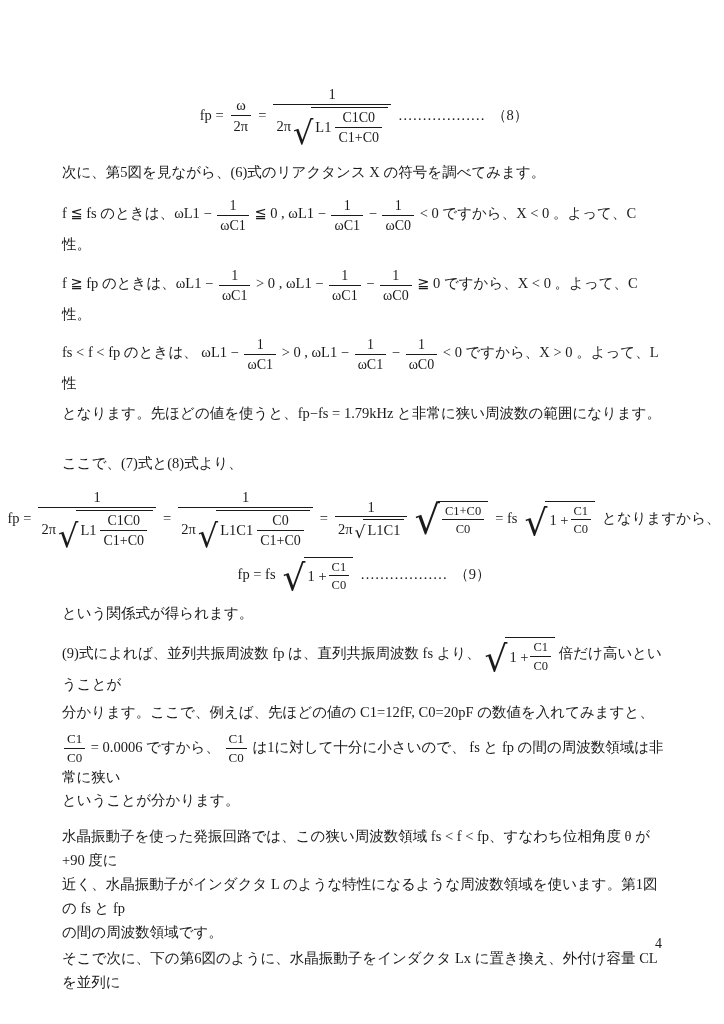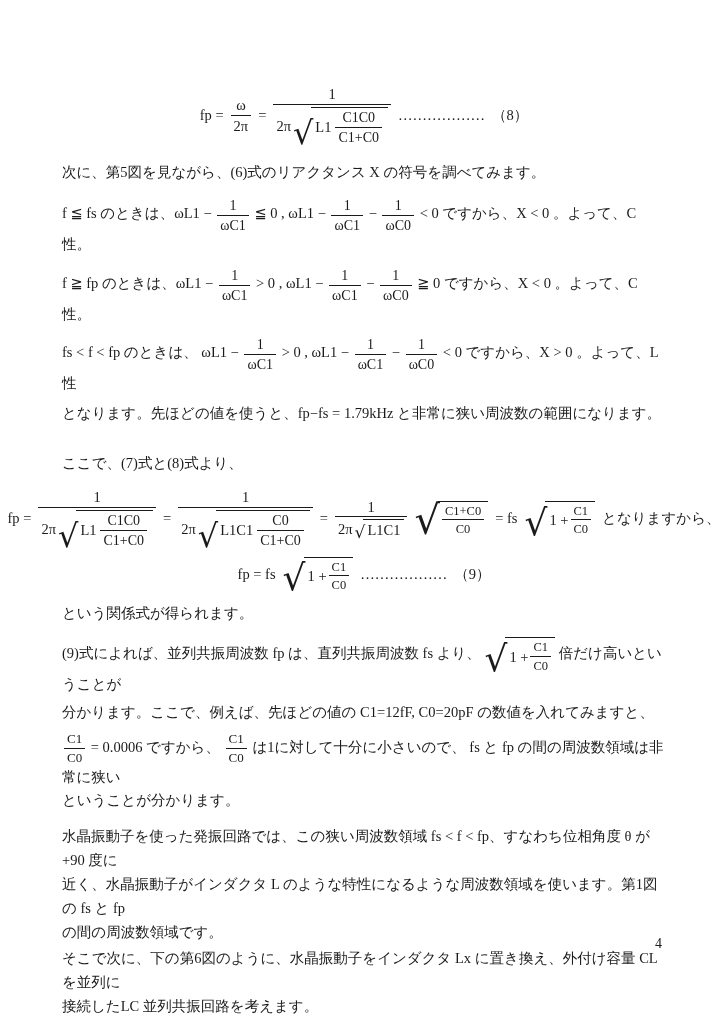--- a/index.html
+++ b/index.html
@@ -241,19 +241,18 @@
     </div>
 
     <div class="para7">
       <p><b>水晶振動子を使った発振回路では、この狭い周波数領域 fs &lt; f &lt; fp、すなわち位相角度 θ が+90 度に</b></p>
       <p><b>近く、水晶振動子がインダクタ L のような特性になるような周波数領域を使います。</b><span>第1図の fs と fp</span></p>
       <p>の間の周波数領域です。</p>
     </div>
 
     <div class="para8">
       <p>そこで次に、下の第6図のように、水晶振動子をインダクタ Lx に置き換え、外付け容量 CL を並列に</p>
-      <p><span>接続した</span><b>LC 並列共振回路</b><span>を考えます。</span></p>
     </div>
 
   </div>
 
   <div class="pagenum">4</div>
 </div>
 
 </body></html>

